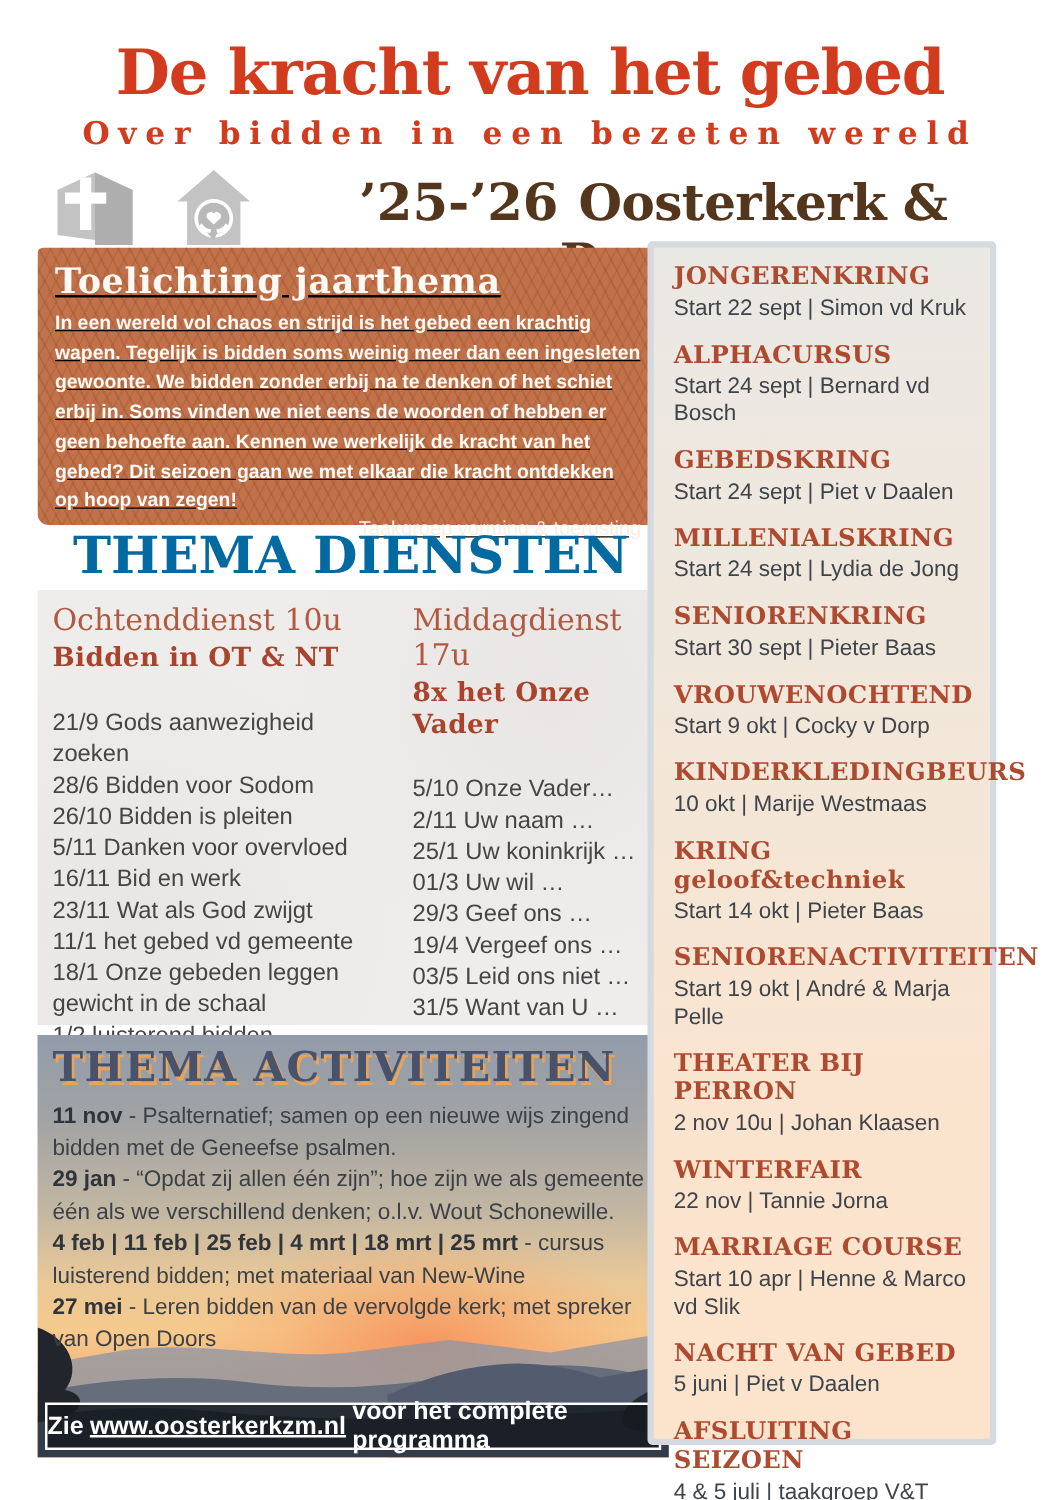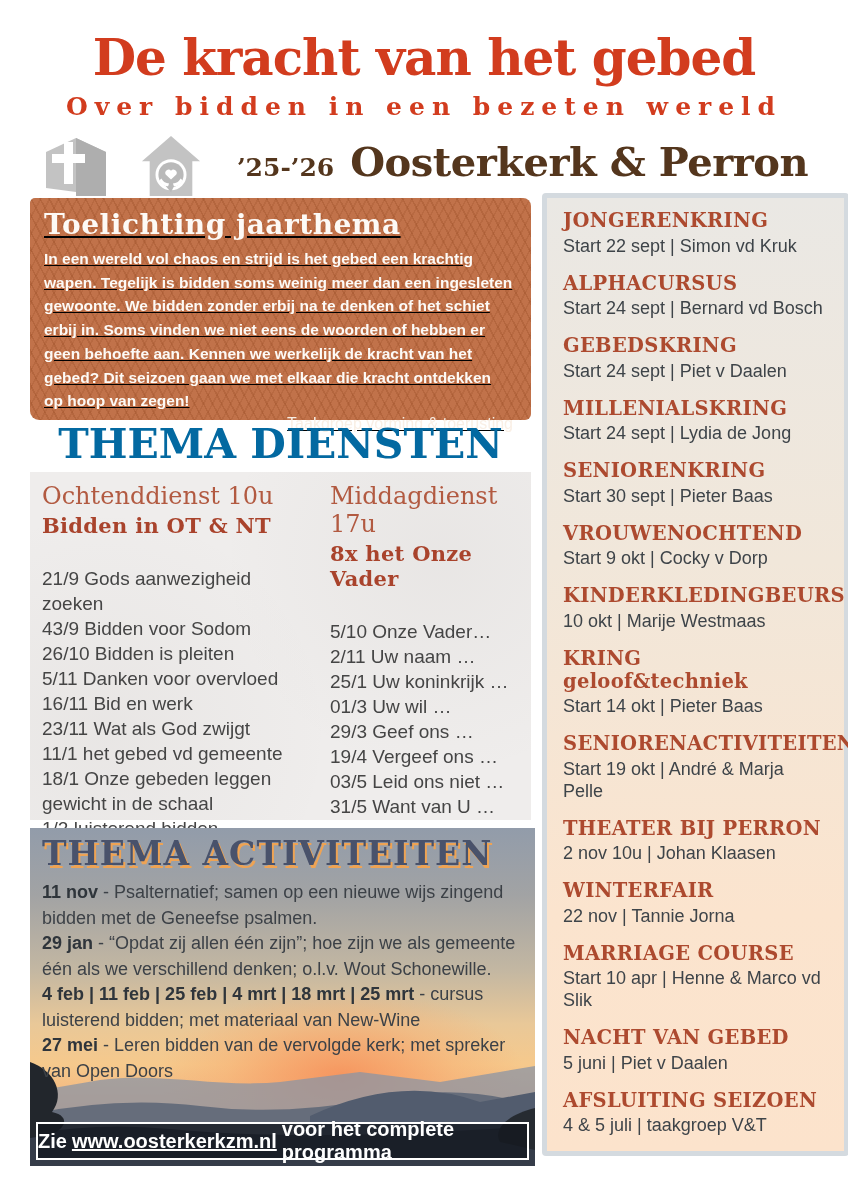--- a/index.html
+++ b/index.html
@@ -9,21 +9,21 @@
   
   .title{position:absolute;top:28px;left:0;width:100%;text-align:center;
          font-family:"DejaVu Serif",serif;font-weight:700;font-size:50px;
          color:#d23c1e;letter-spacing:-1px;}
   .subtitle{position:absolute;top:92px;left:0;width:100%;text-align:center;
             font-family:"DejaVu Serif",serif;font-weight:700;font-size:25px;
             color:#d23c1e;letter-spacing:7px;}
   .logos{position:absolute;left:40px;top:126px;width:170px;height:72px;}
   .org-line{position:absolute;top:138px;left:215px;width:615px;text-align:center;
             color:#54361d;font-family:"DejaVu Serif",serif;font-weight:700;}
-  .org-season{font-size:25px;margin-right:16px;}
+  .org-season{font-size:41px;margin-right:16px;}
   .org-name{font-size:40px;letter-spacing:-0.5px;}
 
   
   .toelichting{position:absolute;left:30px;top:198px;width:501px;height:222px;
     box-sizing:border-box;padding:8px 18px 6px 14px;border-radius:5px 8px 6px 9px;
     background-color:#c1724a;
     background-image:
       repeating-linear-gradient(62deg, rgba(150,74,34,0.30) 0 1.6px, transparent 1.6px 8px),
       repeating-linear-gradient(-62deg, rgba(150,74,34,0.22) 0 1.6px, transparent 1.6px 8px); text-decoration: underline;}
   .toelichting h2{margin:2px 0 6px 0;font-family:"DejaVu Serif",serif;font-weight:700;
@@ -60,21 +60,21 @@
   .act-body{position:absolute;top:52px;left:12px;width:482px;font-size:18px;
     line-height:1.42;color:#3c4147;}
   .act-body b{color:#2f353b;}
   .photo-footer{position:absolute;left:6px;right:6px;bottom:6px;height:38px;
     background:rgba(18,22,30,0.76);border:2px solid #ffffff;box-sizing:border-box;
     display:flex;align-items:center;justify-content:center;
     color:#ffffff;font-size:20px;font-weight:700;}
   .photo-footer .lnk{text-decoration:underline;color:#ffffff;margin:0 5px;cursor:pointer;}
 
   
-  .right-outer{position:absolute;left:542px;top:193px;width:307px;height:963px;
+  .right-outer{position:absolute;left:518px;top:193px;width:279px;height:963px;
     background:#d4dadf;border-radius:4px;box-sizing:border-box;padding:5px;}
   .right-inner{width:100%;height:100%;box-sizing:border-box;padding:12px 16px 10px 16px;
     background:linear-gradient(180deg,#eae8e4 0%,#f1e7da 38%,#fbe4ce 75%,#fce3cc 100%);}
   .entry{margin-bottom:15px;}
   .entry .nm{font-family:"DejaVu Serif",serif;font-weight:700;font-size:19.5px;
     color:#ad4a2f;letter-spacing:0.3px;line-height:1.16;}
   .entry .dt{font-size:18px;color:#3e4449;line-height:1.22;margin-top:3px;}
 </style>
 </head>
 <body>
@@ -112,21 +112,21 @@
     <div class="sig">Taakgroep vorming &amp; toerusting</div>
   </div>
 
   <div class="diensten-heading">THEMA DIENSTEN</div>
   <div class="diensten-panel">
     <div class="col col1">
       <div class="svc">Ochtenddienst 10u</div>
       <div class="thm">Bidden in OT &amp; NT</div>
       <div class="dlist">
         <div>21/9 Gods aanwezigheid zoeken</div>
-        <div>43/9 Bidden voor Sodom</div>
+        <div>28/6 Bidden voor Sodom</div>
         <div>26/10 Bidden is pleiten</div>
         <div>5/11 Danken voor overvloed</div>
         <div>16/11 Bid en werk</div>
         <div>23/11 Wat als God zwijgt</div>
         <div>11/1 het gebed vd gemeente</div>
         <div>18/1 Onze gebeden leggen gewicht in de schaal</div>
         <div>1/2 luisterend bidden</div>
         <div>22/2 Jezus’ voorbede voor ons</div>
         <div>8/3 (On)verhoorde gebeden</div>
       </div>

